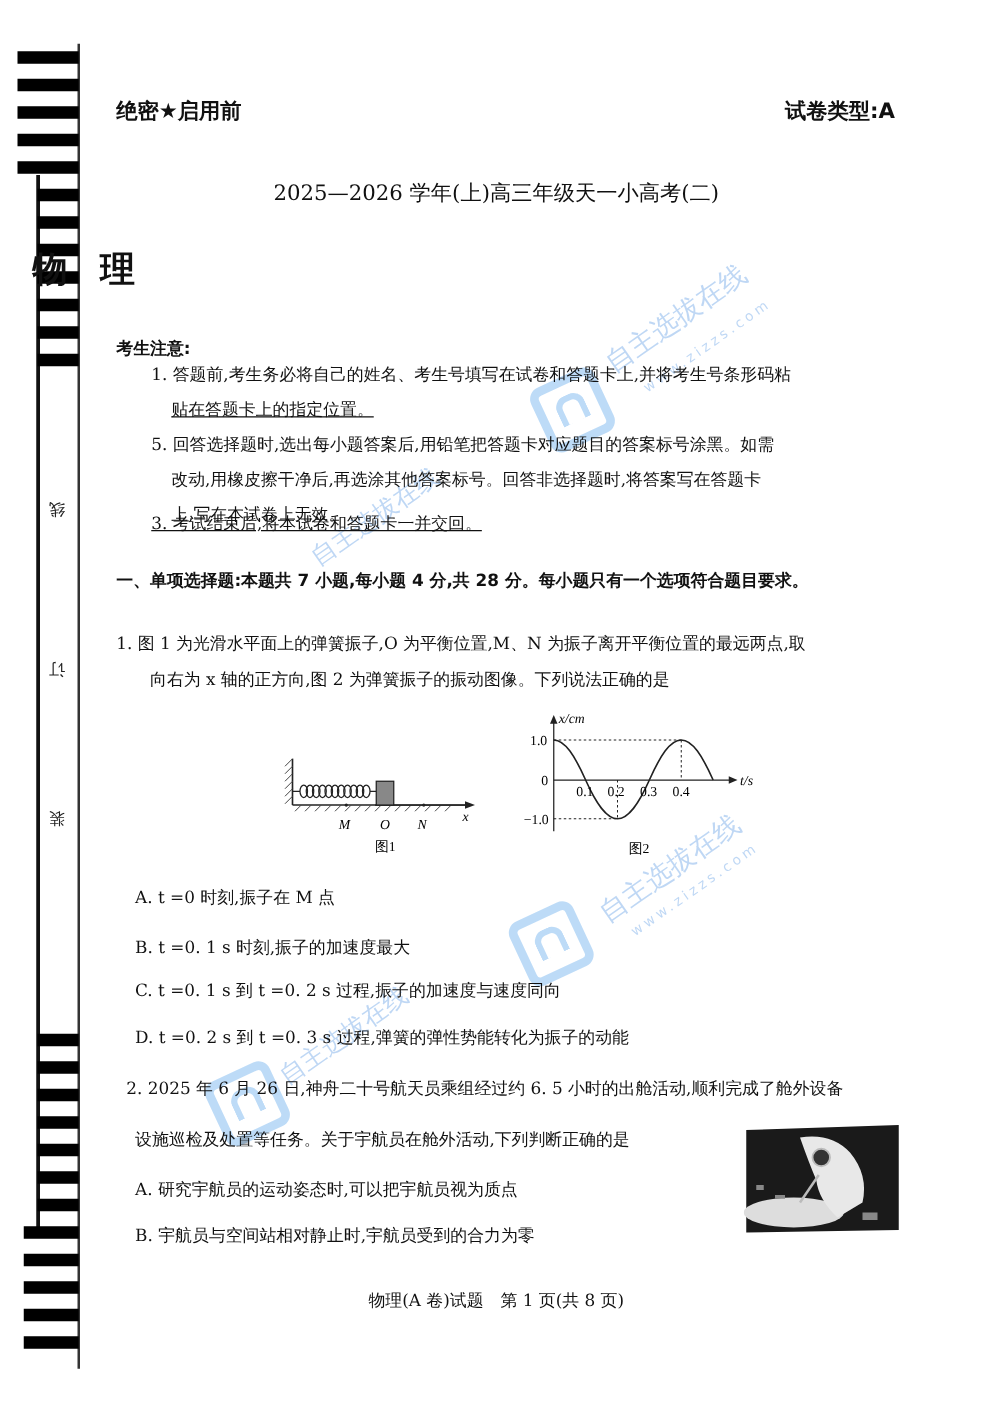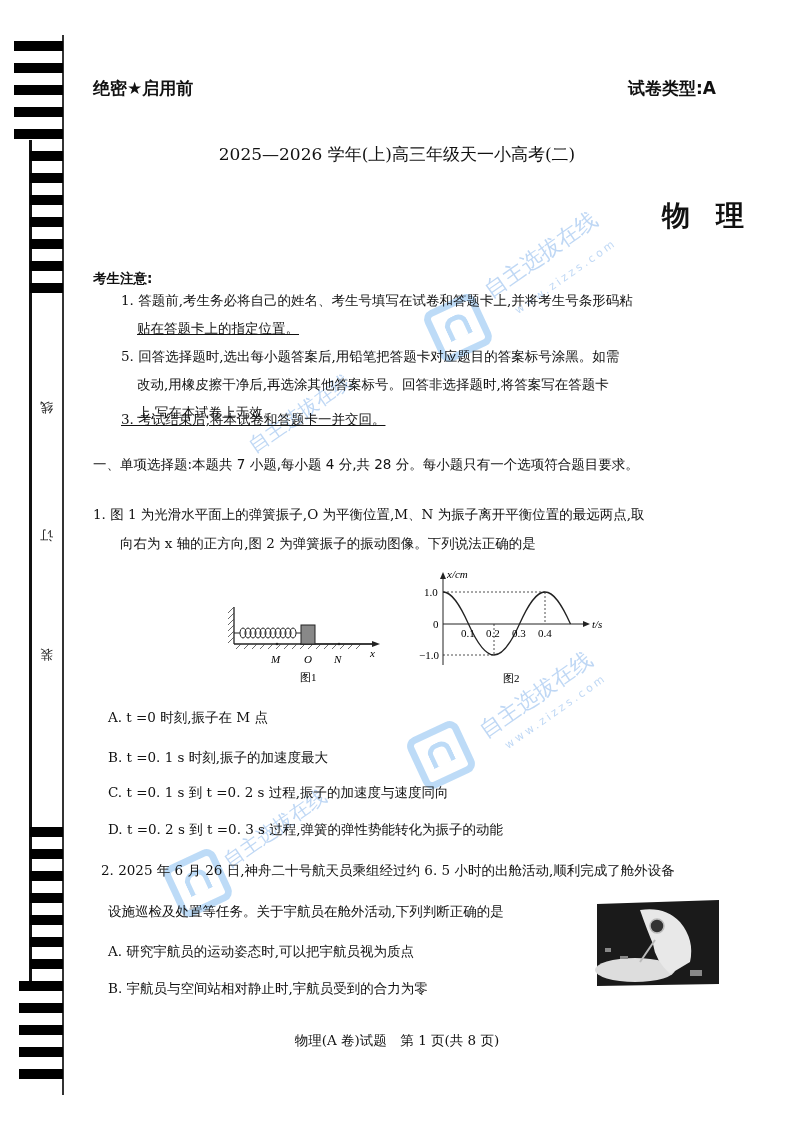--- a/index.html
+++ b/index.html
@@ -7,26 +7,26 @@
          font-family:"DejaVu Serif","Liberation Serif",serif; color:#111; }
   .abs { position:absolute; }
   
   .strip-line-r { position:absolute; left:62px; top:35px; width:2px; height:1060px; background:#333; }
   .strip-line-l { position:absolute; left:29px; top:140px; width:3px; height:850px; background:#111; }
   .bar { position:absolute; height:10px; background:#000; }
   .strip-text { position:absolute; left:38px; font-size:13px; writing-mode:vertical-rl; transform:rotate(180deg);
                 font-family:"DejaVu Sans",sans-serif; color:#222; }
   .hdr { font-family:"DejaVu Sans",sans-serif; font-size:17px; font-weight:bold; top:77px; }
   .title { top:143px; left:0; width:794px; text-align:center; font-size:17px; }
-  .subject { top:197px; left:0; width:770px; text-align:right; font-size:28px; font-weight:bold; letter-spacing:26px;
+  .subject { top:197px; left:0; width:770px; text-align:left; font-size:28px; font-weight:bold; letter-spacing:26px;
              font-family:"DejaVu Sans",sans-serif; padding-left:26px; box-sizing:border-box; }
   .notice-title { left:93px; top:270px; font-family:"DejaVu Sans",sans-serif; font-weight:bold; font-size:13.5px; }
   .note { font-size:13.5px; line-height:28px; }
   .txt { font-size:13.5px; }
-  .section { left:93px; top:456px; font-family:"DejaVu Sans",sans-serif; font-weight:normal; font-size:13.5px; }
+  .section { left:93px; top:456px; font-family:"DejaVu Sans",sans-serif; font-weight:bold; font-size:13.5px; }
   .footer { top:1032px; left:0; width:794px; text-align:center; font-size:13.5px; }
   .wm { position:absolute; color:#4a90e2; opacity:0.35; font-family:"DejaVu Sans",sans-serif; }
   .wm-logo { position:absolute; width:42px; height:42px; border:7px solid #6fb1ee; border-radius:10px;
              opacity:0.45; transform:rotate(-25deg); }
   .wm-logo::after { content:""; position:absolute; left:9px; top:8px; width:14px; height:18px;
              border:5px solid #6fb1ee; border-bottom:none; border-radius:10px 10px 0 0; }
   svg text { font-family:"Liberation Serif",serif; }
 </style>
 </head>
 <body>

